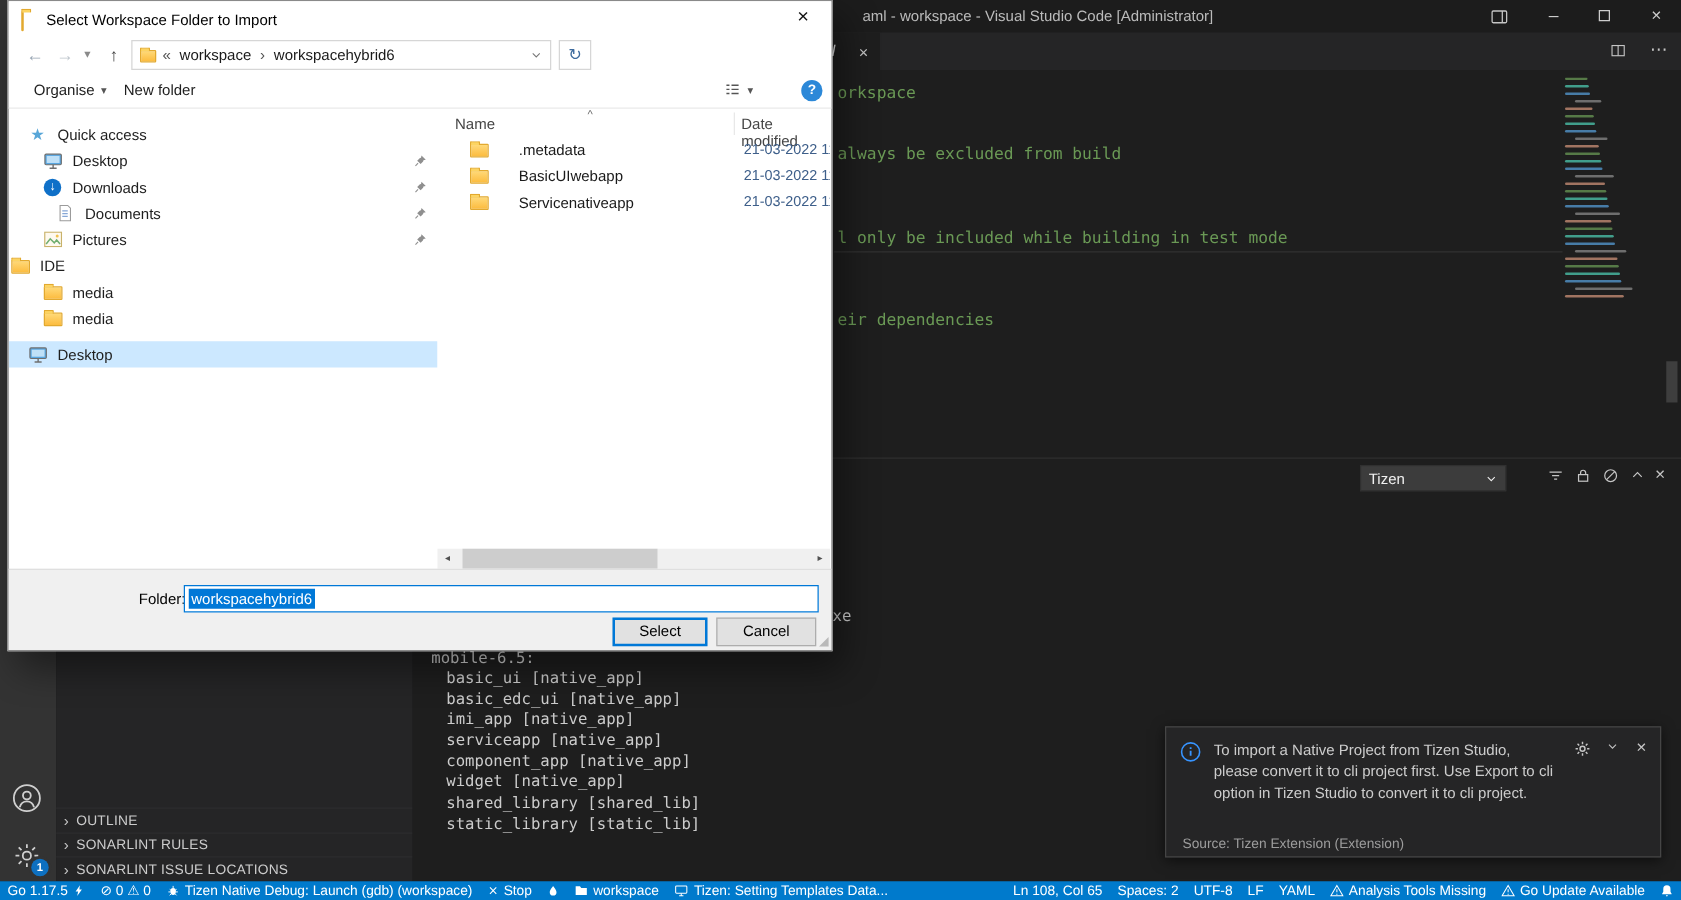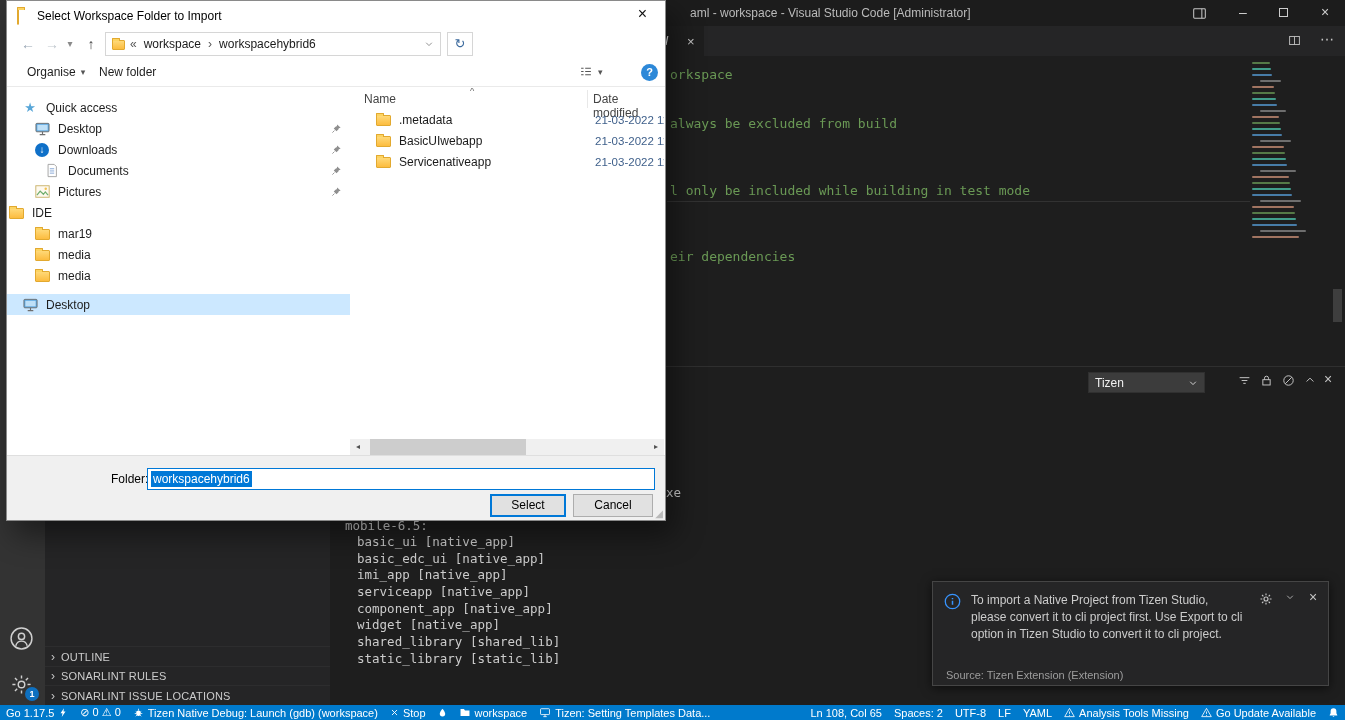--- a/index.html
+++ b/index.html
@@ -92,21 +92,21 @@
 .folder-ic.sm{width:13px;height:10px}
 .dlg-files{position:absolute;top:87px;left:343px;right:1px;bottom:81px;overflow:hidden}
 .fl-header{height:21px;position:relative;color:#444}
 .fl-col-name{position:absolute;left:14px;top:4px}
 .fl-sort{position:absolute;left:120px;top:-2px;font-size:9px;color:#666}
 .fl-col-date{position:absolute;left:243px;top:4px}
 .fl-colsep{position:absolute;left:237px;top:2px;height:18px;border-left:1px solid #e8e8e8}
 .fl-rows{position:absolute;top:21px;left:0;right:0}
 .fl-row{height:21px;position:relative;display:flex;align-items:center}
 .fl-row .folder-ic{margin-left:26px}
-.fl-name{margin-left:8px}
+.fl-name{margin-left:24px}
 .fl-date{position:absolute;left:245px;font-size:11.5px;color:#3e5f8a;white-space:nowrap}
 .hscroll{position:absolute;left:343px;right:1px;bottom:65px;height:16px;background:#f0f0f0}
 .hs-arrow{position:absolute;top:0;width:16px;height:16px;text-align:center;line-height:16px;font-size:8px;color:#505050}
 .hs-left{left:0}.hs-right{right:0}
 .hs-thumb{position:absolute;left:20px;top:0;width:156px;height:16px;background:#cdcdcd}
 .dlg-bottom{position:absolute;left:0;right:0;bottom:0;height:65px;background:#f0f0f0;border-top:1px solid #dfdfdf}
 .folder-label{position:absolute;left:104px;top:16px;color:#000}
 .folder-input{position:absolute;left:140px;top:12px;width:508px;height:22px;background:#fff;border:1px solid #0078d7;display:flex;align-items:center;padding-left:3px}
 .sel-text{background:#0078d7;color:#fff;padding:1px 2px;font-size:12px}
 .btn{position:absolute;height:23px;background:#e1e1e1;font-size:12px;text-align:center;color:#000}
@@ -516,26 +516,20 @@
       <div class="nav-item" style="">
         <span class="ic-cell">
           <span class="folder-ic"></span>
         </span>
         <span>IDE</span>
       </div>
       <div class="nav-item" style="padding-left: 26px;">
         <span class="ic-cell">
           <span class="folder-ic"></span>
         </span>
-        <span>mar19</span>
-      </div>
-      <div class="nav-item" style="padding-left: 26px;">
-        <span class="ic-cell">
-          <span class="folder-ic"></span>
-        </span>
         <span>media</span>
       </div>
       <div class="nav-item" style="padding-left: 26px;">
         <span class="ic-cell">
           <span class="folder-ic"></span>
         </span>
         <span>media</span>
       </div>
       <div class="nav-item selected" style="padding-left: 14px; margin-top: 8px;">
         <span class="ic-cell">

